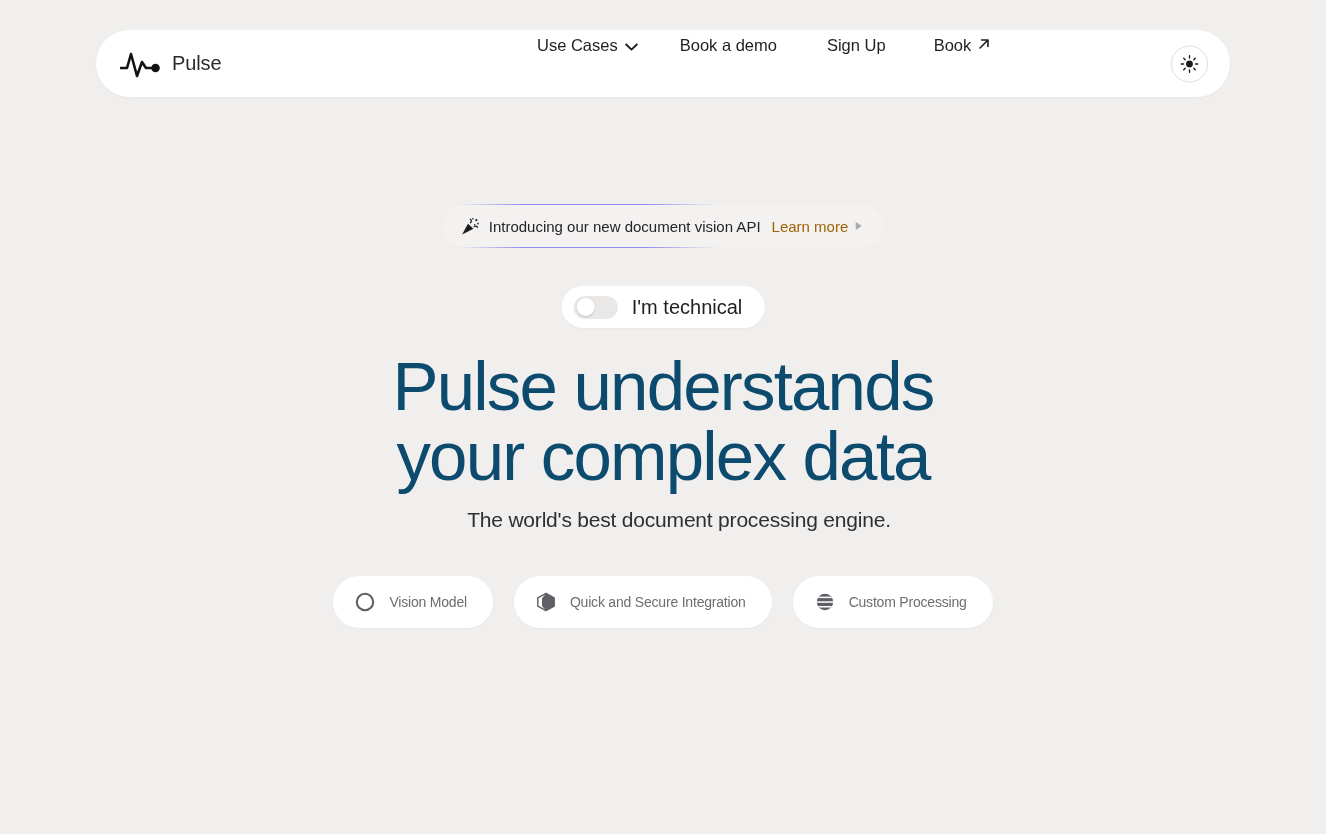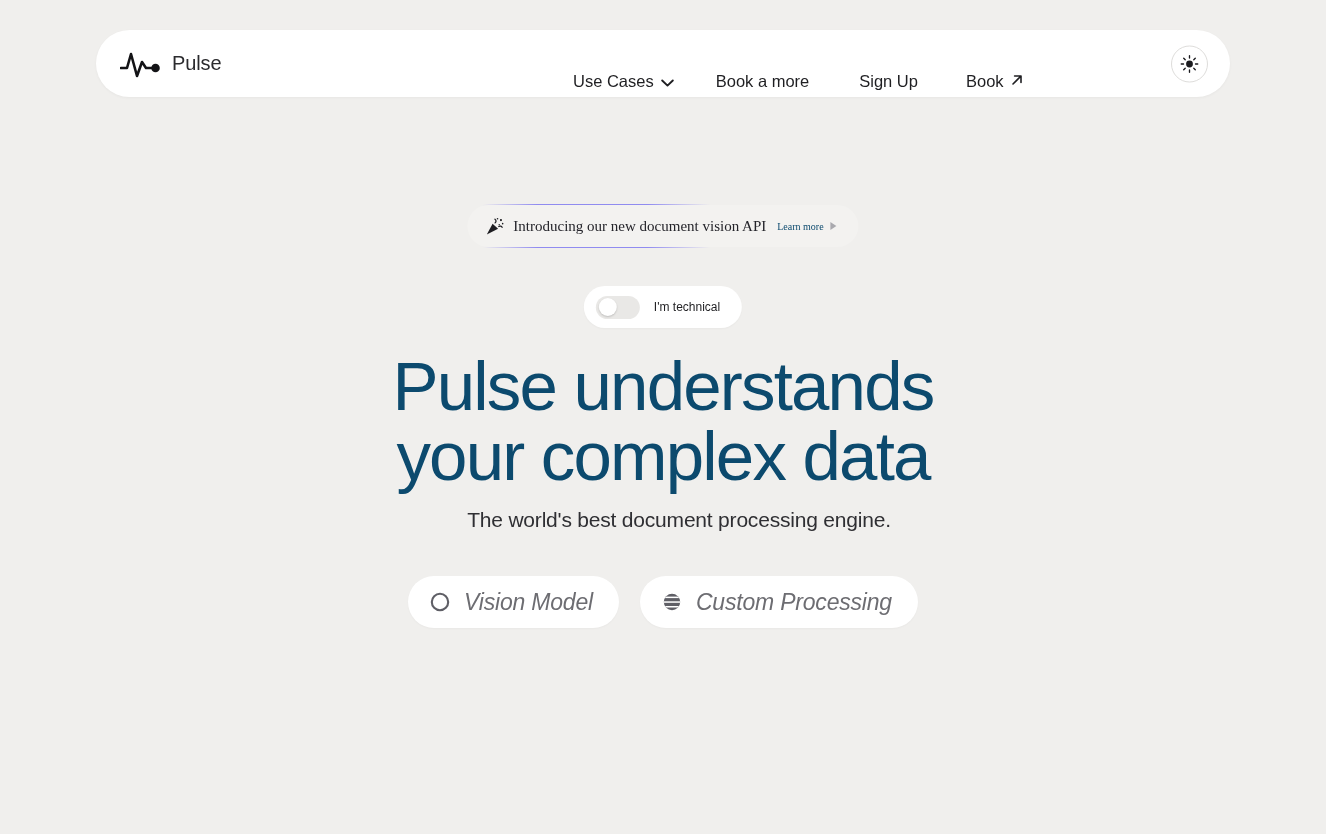--- a/index.html
+++ b/index.html
@@ -59,27 +59,26 @@
   }
   .brand-logo { display: block; width: 42px; height: 30px; }
   .brand-name {
     font-size: 20px;
     color: #2b2b2e;
     letter-spacing: -0.1px;
   }
 
   .nav-links {
     display: flex;
-    align-items: flex-end;
+    align-items: flex-start;
     position: absolute;
     left: 441px;
     top: 0;
     height: 67px;
     gap: 0;
-    margin-left: 36px;
   }
   .nav-link {
     display: flex;
     align-items: center;
     gap: 7px;
     font-size: 16.5px;
     color: #1f1f22;
     cursor: pointer;
     white-space: nowrap;
     padding: 6px 0;
@@ -120,40 +119,39 @@
   .announce-wrap {
     position: absolute;
     left: 50%;
     top: 204px;
     transform: translateX(-50%);
     padding: 1px;
     border-radius: 22px;
     background:
       linear-gradient(90deg, rgba(139,134,240,0) 4%, rgba(139,134,240,0.95) 18%, rgba(139,134,240,0.95) 46%, rgba(139,134,240,0) 62%);
     cursor: pointer;
-    font-family: Liberation Serif, serif;
   }
   .announce {
     display: flex;
     align-items: center;
     gap: 9px;
     height: 42px;
     padding: 0 22px 0 18px;
     border-radius: 21px;
     background: #F3F2F0;
     white-space: nowrap;
   }
   .announce-emoji { display: block; width: 19px; height: 19px; }
   .announce-text {
     font-size: 15px;
     color: #24242a;
   }
   .announce-cta {
-    font-size: 10px;
-    color: #0c4a6e;
+    font-size: 15px;
+    color: #a16207;
     margin-left: 2px;
   }
   .announce-arrow {
     width: 0; height: 0;
     border-left: 6px solid #a9a9ae;
     border-top: 4.5px solid transparent;
     border-bottom: 4.5px solid transparent;
     margin-left: -2px;
   }
 
@@ -183,21 +181,21 @@
   }
   .switch-knob {
     position: absolute;
     left: 2.5px; top: 2.5px;
     width: 18px; height: 18px;
     border-radius: 50%;
     background: #ffffff;
     box-shadow: 0 1px 2px rgba(0,0,0,0.18);
   }
   .toggle-label {
-    font-size: 12px;
+    font-size: 20px;
     color: #1f1f22;
     white-space: nowrap;
   }
 
   
   .headline {
     position: absolute;
     top: 352px;
     left: 0;
     width: 1326px;
@@ -237,24 +235,23 @@
     height: 52px;
     padding: 0 26px 0 22px;
     background: #ffffff;
     border-radius: 26px;
     cursor: pointer;
     white-space: nowrap;
     box-shadow: 0 1px 2px rgba(0,0,0,0.03);
   }
   .feature-icon { display: block; width: 20px; height: 20px; flex: none; }
   .feature-label {
-    font-size: 23px;
+    font-size: 14px;
     color: #6d6d72;
     letter-spacing: -0.2px;
-    font-style: italic;
   }
 </style>
 </head>
 <body>
 
 <svg id="bg-arcs" viewBox="0 0 1326 834" xmlns="http://www.w3.org/2000/svg">
   <defs>
     <pattern id="hatchStrong" width="5" height="5" patternUnits="userSpaceOnUse" patternTransform="rotate(45)">
       <rect width="2.6" height="5" fill="#8b86f0"></rect>
     </pattern>
@@ -327,21 +324,21 @@
     <div class="nav-links">
 
       <div class="nav-link nav-gap-1">
         <span>Use Cases</span>
         <svg class="chev" viewBox="0 0 13 8" xmlns="http://www.w3.org/2000/svg">
           <path d="M1.2 1.5 L6.5 6.6 L11.8 1.5" fill="none" stroke="#1f1f22" stroke-width="1.9" stroke-linecap="round" stroke-linejoin="round"></path>
         </svg>
       </div>
 
       <div class="nav-link nav-gap-2">
-        <span>Book a more</span>
+        <span>Book a demo</span>
       </div>
 
       <div class="nav-link nav-gap-3">
         <span>Sign Up</span>
       </div>
 
       <div class="nav-link">
         <span>Book</span>
         <svg class="extlink" viewBox="0 0 12 12" xmlns="http://www.w3.org/2000/svg">
           <path d="M2 10 L10 2 M3.6 2 H10 V8.4" fill="none" stroke="#1f1f22" stroke-width="1.6" stroke-linecap="round" stroke-linejoin="round"></path>
@@ -408,20 +405,28 @@
     <div class="features">
 
       <div class="feature-pill">
         <svg class="feature-icon" viewBox="0 0 20 20" xmlns="http://www.w3.org/2000/svg">
           <circle cx="10" cy="10" r="8.2" fill="none" stroke="#5f5f66" stroke-width="2.1"></circle>
           <path d="M10 3.2 A6.8 6.8 0 0 1 10 16.8 A4.6 4.6 0 0 0 10 3.2 Z" fill="#5f5f66"></path>
         </svg>
         <span class="feature-label">Vision Model</span>
       </div>
 
+      <div class="feature-pill">
+        <svg class="feature-icon" viewBox="0 0 20 20" xmlns="http://www.w3.org/2000/svg">
+          <path d="M10 1.4 L18.2 5.8 V14.2 L10 18.6 L1.8 14.2 V5.8 Z" fill="#5f5f66"></path>
+          <path d="M10 1.4 L1.8 5.8 V14.2 L10 18.6 L6.0 14.0 V6.2 Z" fill="#ffffff"></path>
+          <path d="M10 1.4 L18.2 5.8 V14.2 L10 18.6 L1.8 14.2 V5.8 Z" fill="none" stroke="#5f5f66" stroke-width="1.4" stroke-linejoin="round"></path>
+        </svg>
+        <span class="feature-label">Quick and Secure Integration</span>
+      </div>
 
       <div class="feature-pill">
         <svg class="feature-icon" viewBox="0 0 20 20" xmlns="http://www.w3.org/2000/svg">
           <defs>
             <clipPath id="sphClip">
                 <circle cx="10" cy="10" r="8.2"></circle>
               </clipPath>
           </defs>
           <g clip-path="url(#sphClip)">
             <rect x="0" y="0" width="20" height="20" fill="#5f5f66"></rect>

